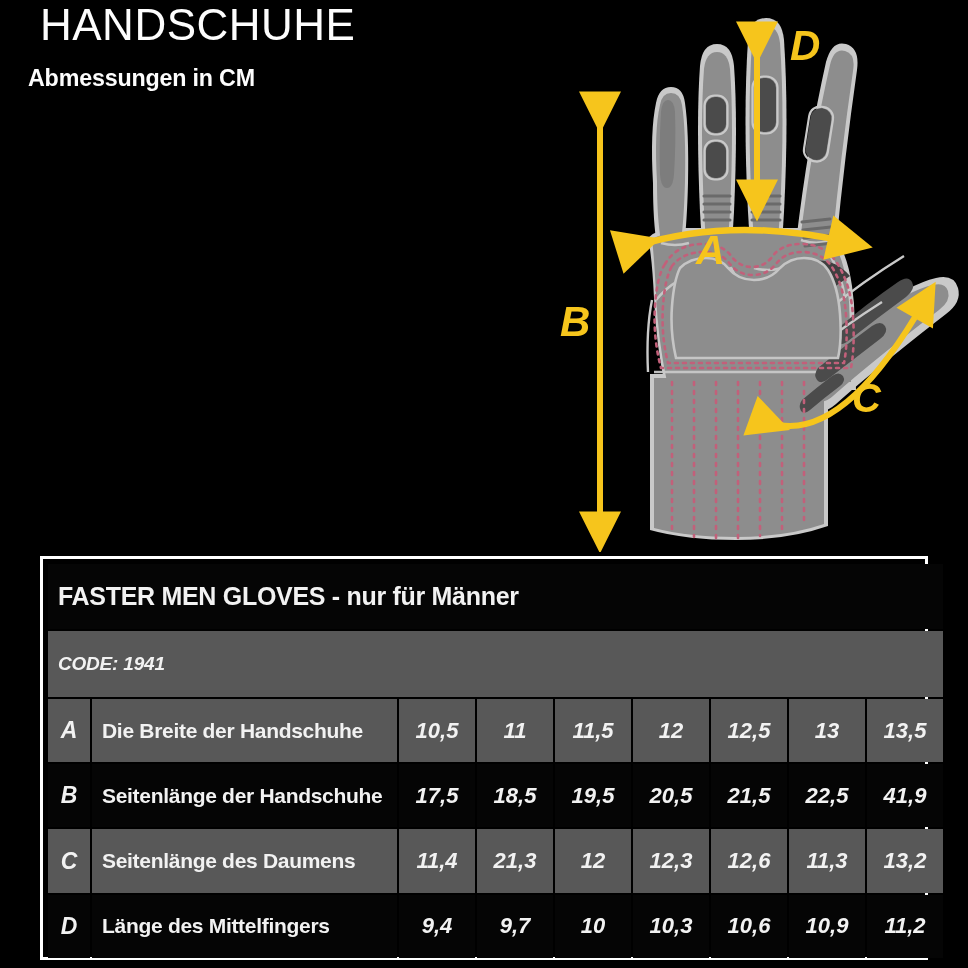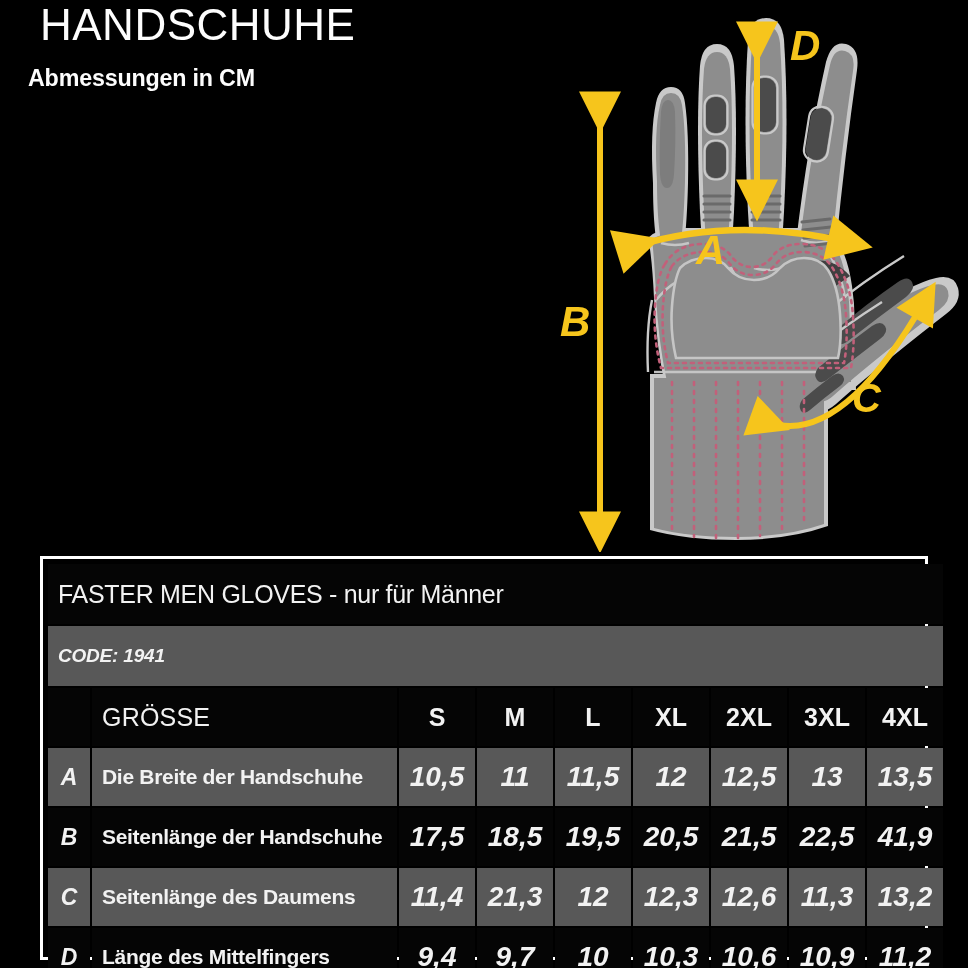--- a/index.html
+++ b/index.html
@@ -39,21 +39,21 @@
     table-layout:fixed;
   }
   .tbl td{
     padding:0 0 0 10px;vertical-align:middle;
     color:#f2f2f2;overflow:hidden;white-space:nowrap;
   }
   .r-black td{background:#050505;}
   .r-gray  td{background:#585858;}
 
   .cap-cell{
-    height:60px;font-size:25px;font-weight:normal;letter-spacing:-0.3px;
+    height:60px;font-size:25px;font-weight:bold;letter-spacing:-0.3px;
     background:#050505 !important;
   }
   .code-cell{
     height:60px;font-size:19px;font-style:italic;font-weight:bold;
     letter-spacing:-0.2px;background:#585858 !important;
   }
   .col-key{width:42px;}
   .col-desc{width:305px;}
   .col-size{width:76px;}
 
@@ -67,21 +67,21 @@
   .drow td{height:58px;}
   .drow .key{
     text-align:center;padding-left:0;
     font-size:23px;font-style:italic;font-weight:bold;
   }
   .drow .desc{
     font-size:21px;font-weight:bold;letter-spacing:-0.3px;
   }
   .drow .val{
     text-align:center;padding-left:0;
-    font-size:28px;font-style:italic;font-weight:bold;
+    font-size:22px;font-style:italic;font-weight:bold;
   }
 </style>
 </head>
 <body>
 
 <div id="page">
 
   <div class="title">HANDSCHUHE</div>
   <div class="subtitle">Abmessungen in CM</div>
 
@@ -235,31 +235,20 @@
           <col class="col-size">
       </colgroup>
       <tbody>
         <tr>
           <td class="cap-cell" colspan="9">FASTER MEN GLOVES - nur für Männer</td>
         </tr>
         <tr>
           <td class="code-cell" colspan="9">CODE: 1941</td>
         </tr>
 
-        <tr class="hdr r-black">
-          <td class="key"></td>
-          <td class="desc">GRÖSSE</td>
-          <td class="size">S</td>
-          <td class="size">M</td>
-          <td class="size">L</td>
-          <td class="size">XL</td>
-          <td class="size">2XL</td>
-          <td class="size">3XL</td>
-          <td class="size">4XL</td>
-        </tr>
 
         <tr class="drow r-gray">
           <td class="key">A</td>
           <td class="desc">Die Breite der Handschuhe</td>
           <td class="val">10,5</td>
           <td class="val">11</td>
           <td class="val">11,5</td>
           <td class="val">12</td>
           <td class="val">12,5</td>
           <td class="val">13</td>

